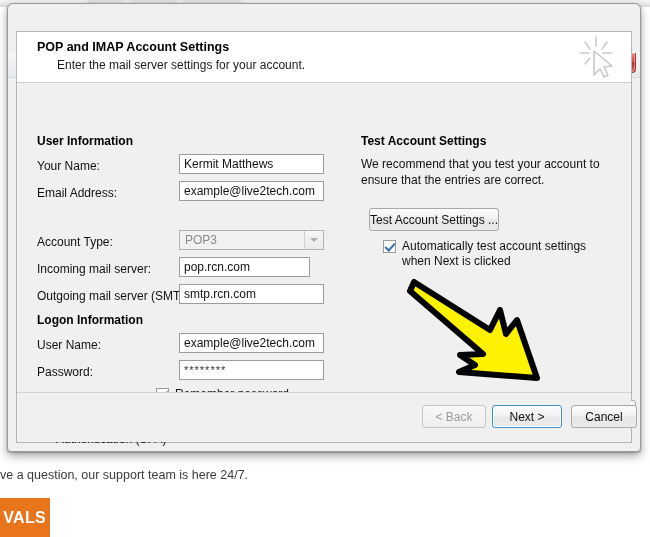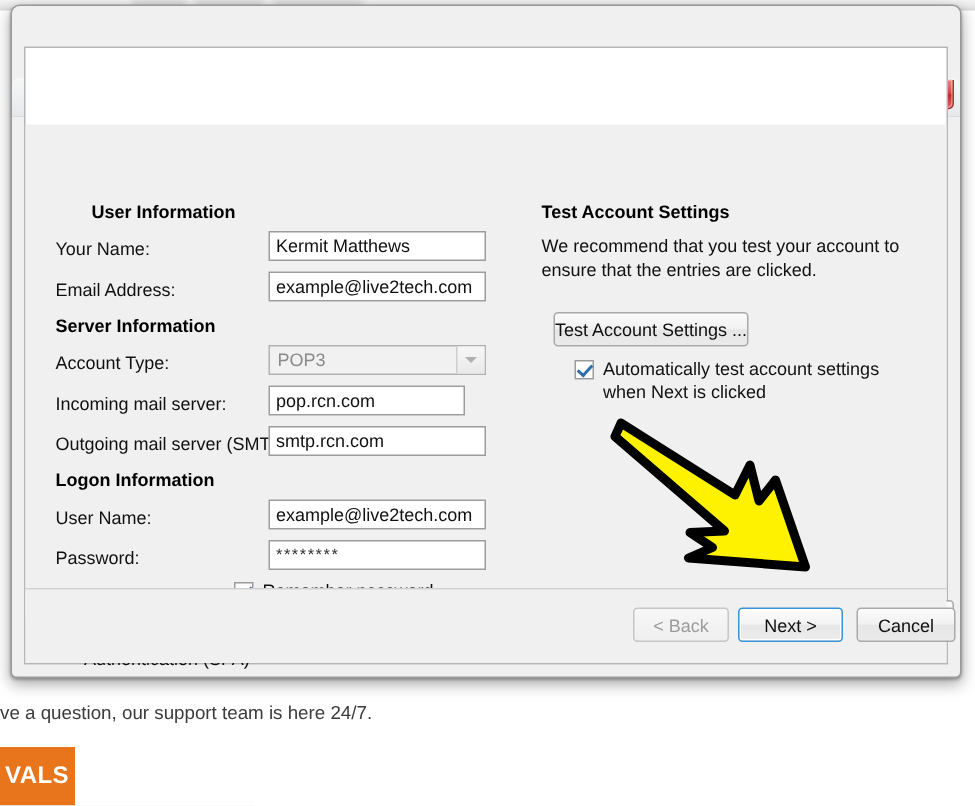--- a/index.html
+++ b/index.html
@@ -354,32 +354,46 @@
 
 <div class="dialog">
 
   <div class="titlebar">
     <div class="titlebar-text">Change Account</div>
     <div class="close-btn">x</div>
   </div>
 
   <div class="dialog-inner">
 
+    <div class="wizard-header">
+      <div class="wizard-title">POP and IMAP Account Settings</div>
+      <div class="wizard-sub">Enter the mail server settings for your account.</div>
+      <svg class="cursor-icon" viewBox="0 0 48 46">
+        <g stroke="#8a8a8a" stroke-width="1.6" stroke-linecap="round" fill="none">
+          <line x1="22" y1="3" x2="22" y2="12"></line>
+          <line x1="11" y1="8" x2="16" y2="15"></line>
+          <line x1="33" y1="8" x2="28" y2="15"></line>
+          <line x1="6" y1="19" x2="15" y2="19"></line>
+          <line x1="38" y1="19" x2="29" y2="19"></line>
+          <line x1="11" y1="30" x2="16" y2="24"></line>
+        </g>
+        <path d="M20 17 L20 41 L26 35 L30 43 L34 41 L30 33 L38 32 Z" fill="#fbfbfb" stroke="#8a8a8a" stroke-width="1.6" stroke-linejoin="round"></path>
+      </svg>
+    </div>
 
     <div class="wizard-body">
 
-      <div class="section-title" style="left:20px; top:51px;margin-left:24px;">User Information</div>
+      <div class="section-title" style="left:20px; top:51px;">User Information</div>
 
       <div class="field-label" style="left:20px; top:76px;">Your Name:</div>
       <input class="txt" style="left: 162px; top: 71px; width: 145px;" value="Kermit Matthews">
 
       <div class="field-label" style="left:20px; top:103px;">Email Address:</div>
       <input class="txt" style="left: 162px; top: 98px; width: 145px;" value="example@live2tech.com">
 
-      <div class="section-title" style="left:20px; top:127px;">Server Information</div>
 
       <div class="field-label" style="left:20px; top:152px;">Account Type:</div>
       <div class="combo" style="left:162px; top:147px; width:145px;">
         <span class="combo-text">POP3</span>
         <span class="combo-arrow">
             <i></i>
           </span>
       </div>
 
       <div class="field-label" style="left:20px; top:179px;">Incoming mail server:</div>
@@ -401,21 +415,21 @@
         <span class="cbx-label">Remember password</span>
       </div>
 
       <div class="cbx-row" style="left:20px; top:334px; width:290px;">
         <span class="cbx dim"></span>
         <span class="cbx-label">Require logon using Secure Password Authentication (SPA)</span>
       </div>
 
       <div class="section-title" style="left:344px; top:51px;">Test Account Settings</div>
 
-      <div class="paragraph" style="left:344px; top:73px; width:258px;">We recommend that you test your account to ensure that the entries are clicked.</div>
+      <div class="paragraph" style="left:344px; top:73px; width:258px;">We recommend that you test your account to ensure that the entries are correct.</div>
 
       <div class="btn" style="left:352px; top:125px; width:130px;">Test Account Settings ...</div>
 
       <div class="cbx-row" style="left:366px; top:156px; width:235px;">
         <span class="cbx checked"></span>
         <span class="cbx-label">Automatically test account settings when Next is clicked</span>
       </div>
 
       <div class="btn" style="left:525px; top:317px; width:94px;">More Settings ...</div>
     </div>

